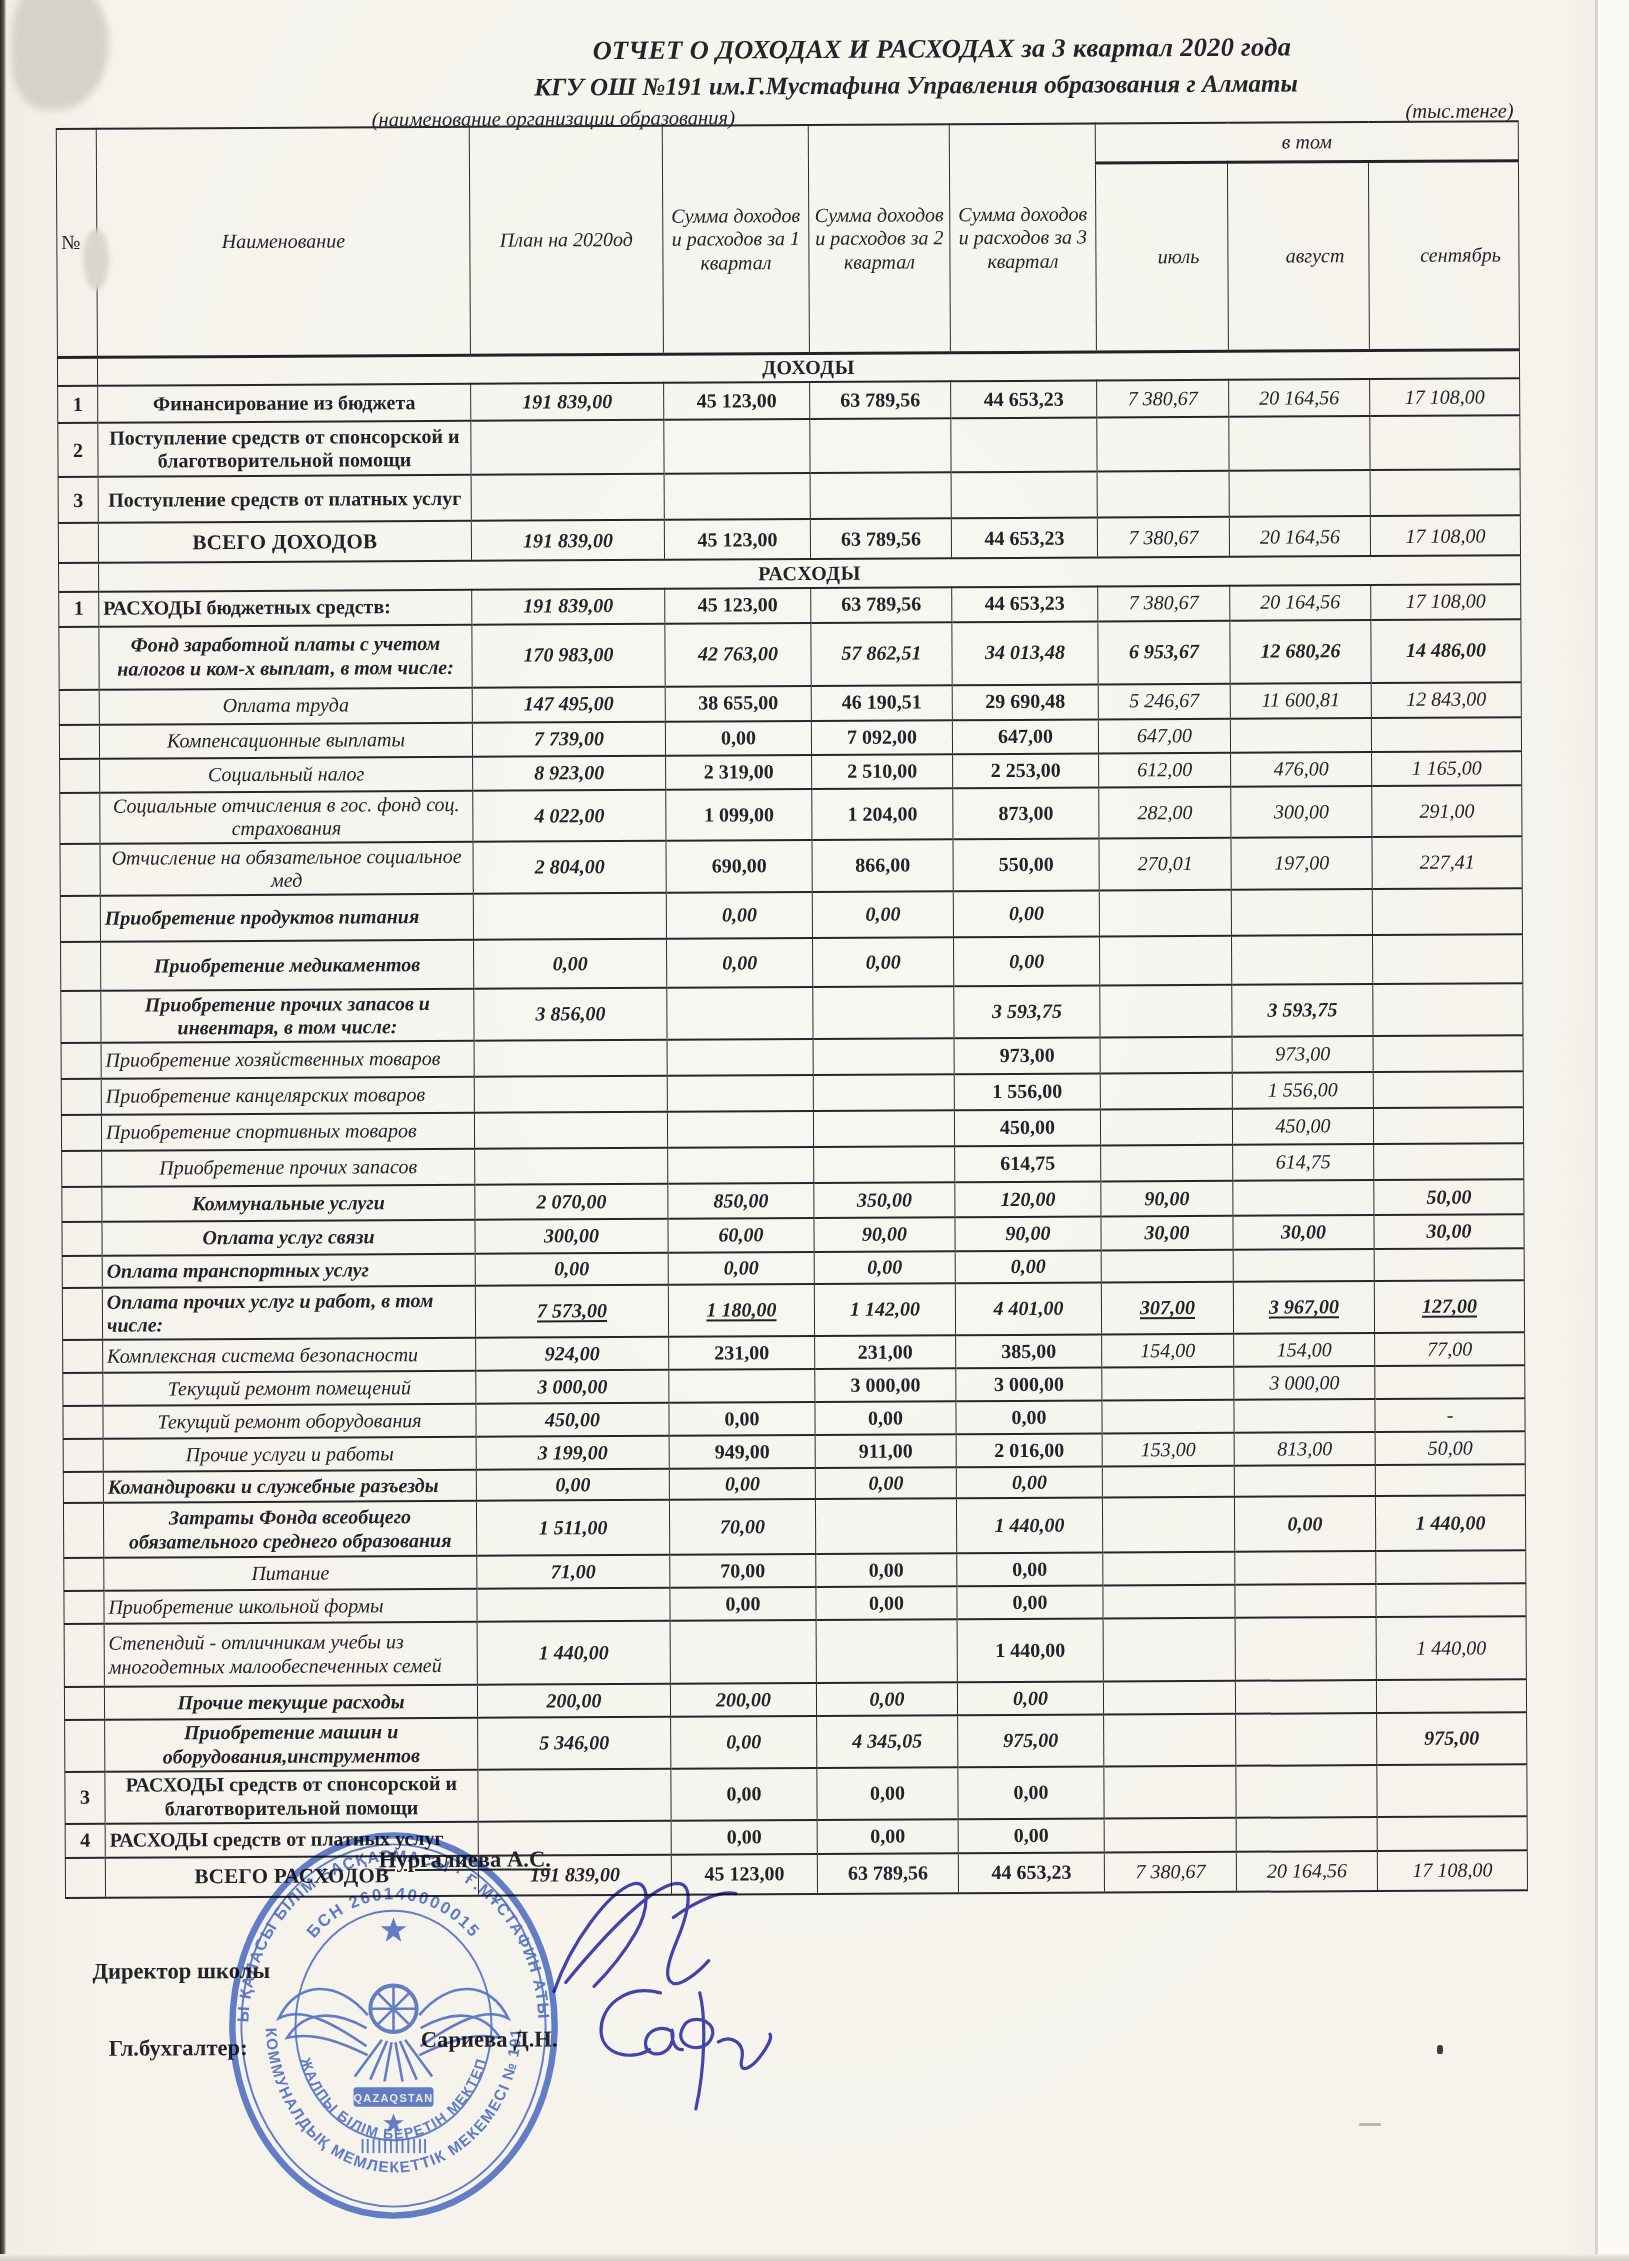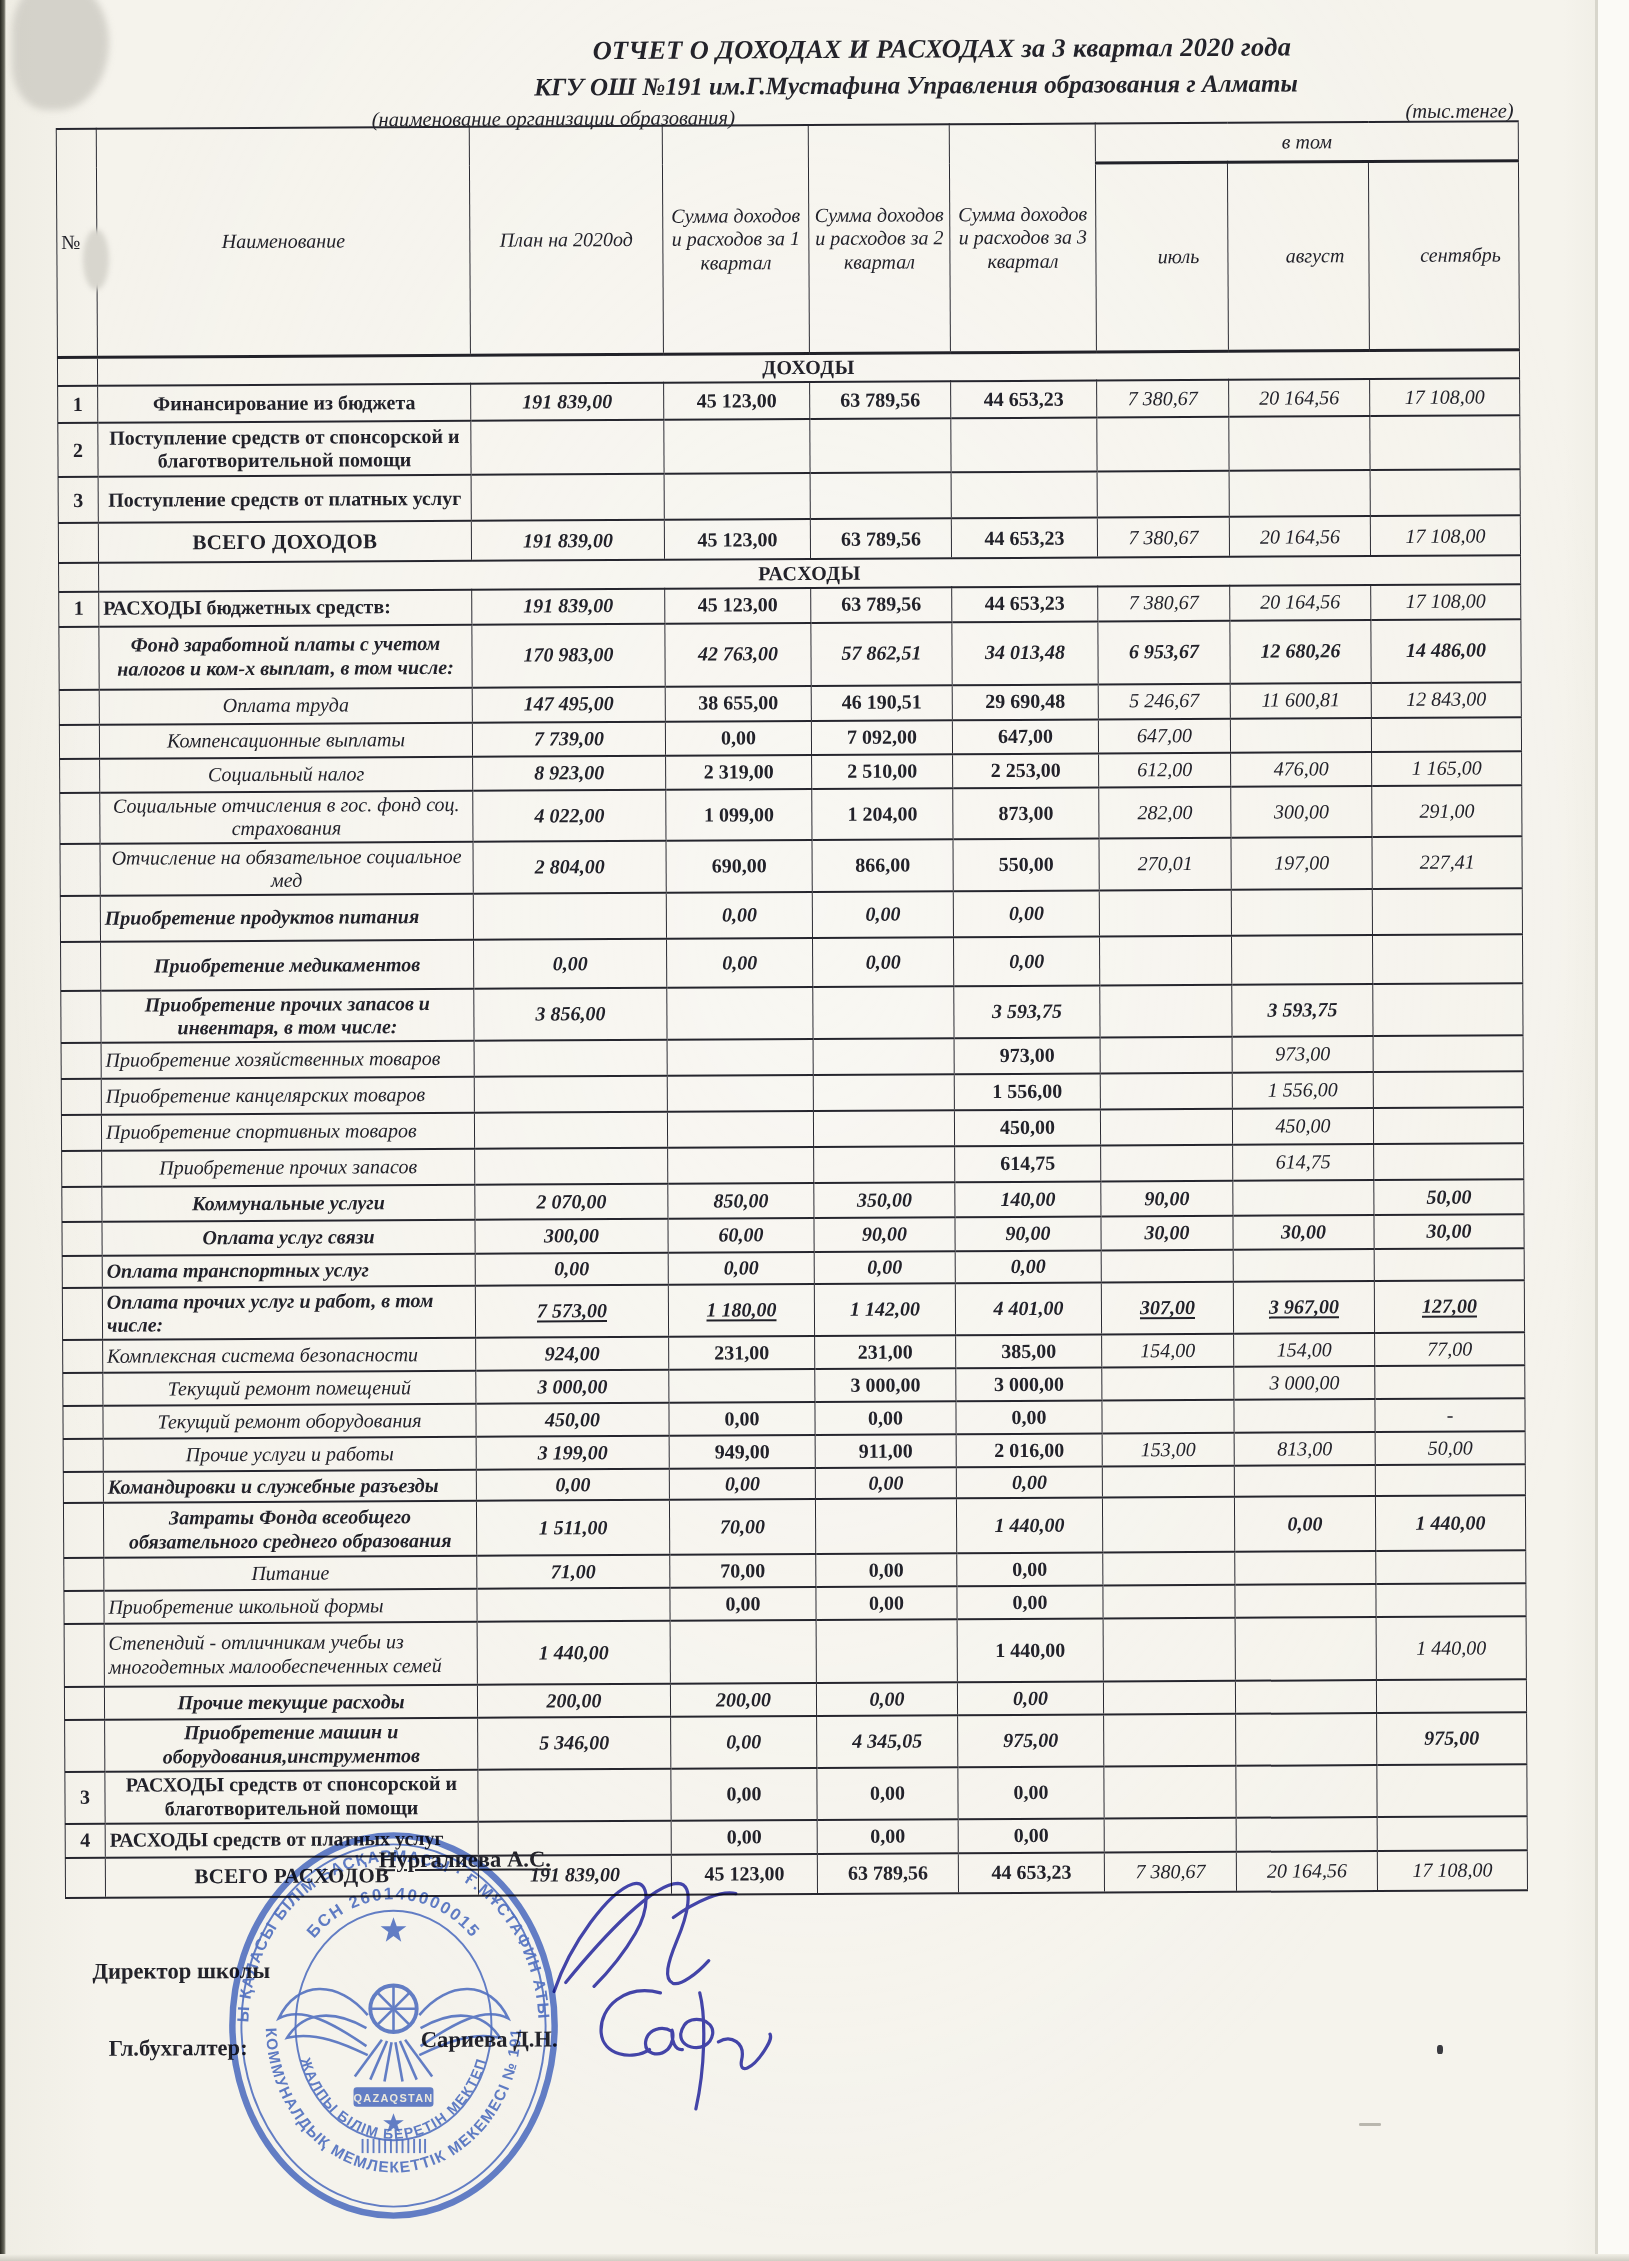--- a/index.html
+++ b/index.html
@@ -321,21 +321,21 @@
             <td class="val c4"></td>
             <td class="val c5">614,75</td>
             <td class="val c6"></td>
           </tr>
           <tr class="vbi" style="height: 35px;">
             <td class="numcell"></td>
             <td class="label bi al-c">Коммунальные услуги</td>
             <td class="val c0">2 070,00</td>
             <td class="val c1">850,00</td>
             <td class="val c2">350,00</td>
-            <td class="val c3">140,00</td>
+            <td class="val c3">120,00</td>
             <td class="val c4">90,00</td>
             <td class="val c5"></td>
             <td class="val c6">50,00</td>
           </tr>
           <tr class="vbi" style="height: 34px;">
             <td class="numcell"></td>
             <td class="label bi al-c">Оплата услуг связи</td>
             <td class="val c0">300,00</td>
             <td class="val c1">60,00</td>
             <td class="val c2">90,00</td>

